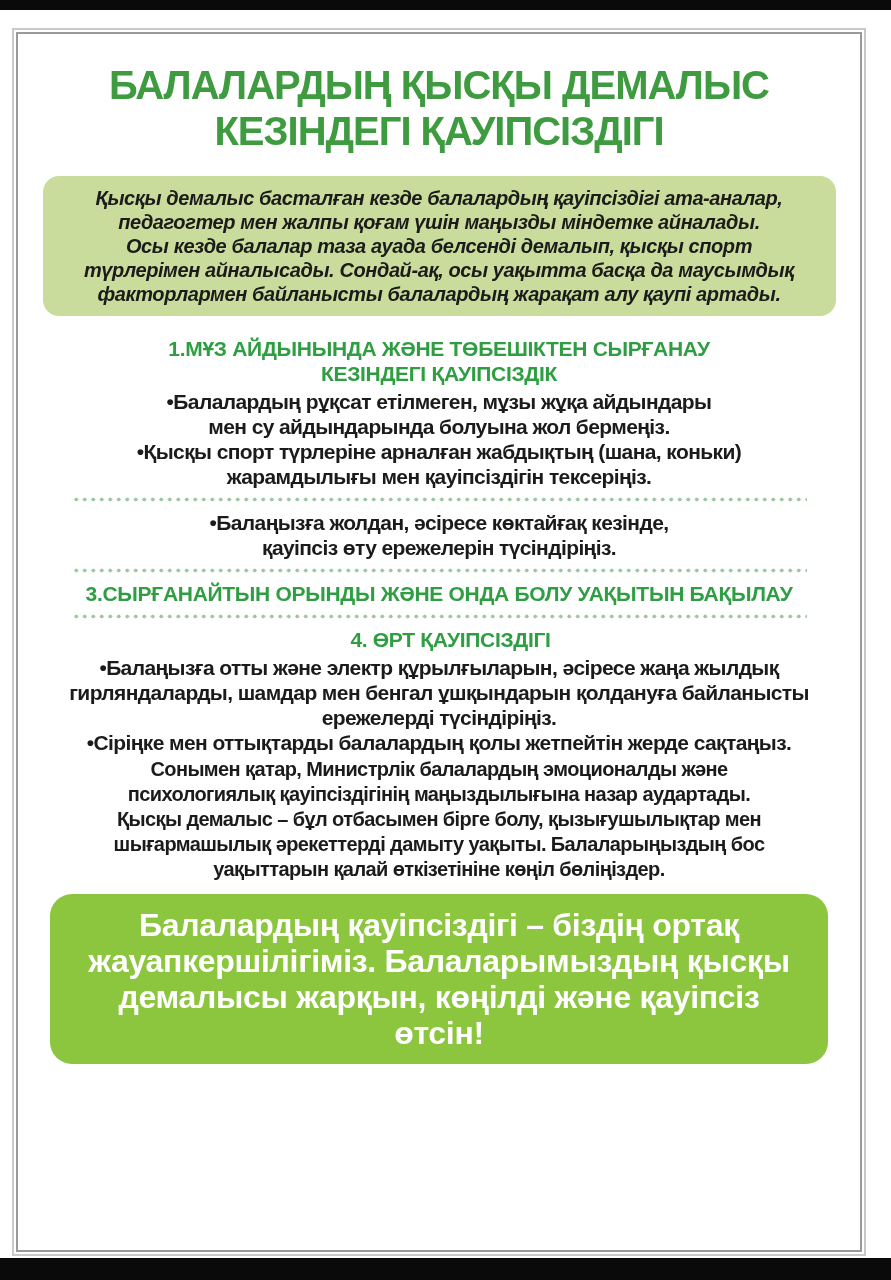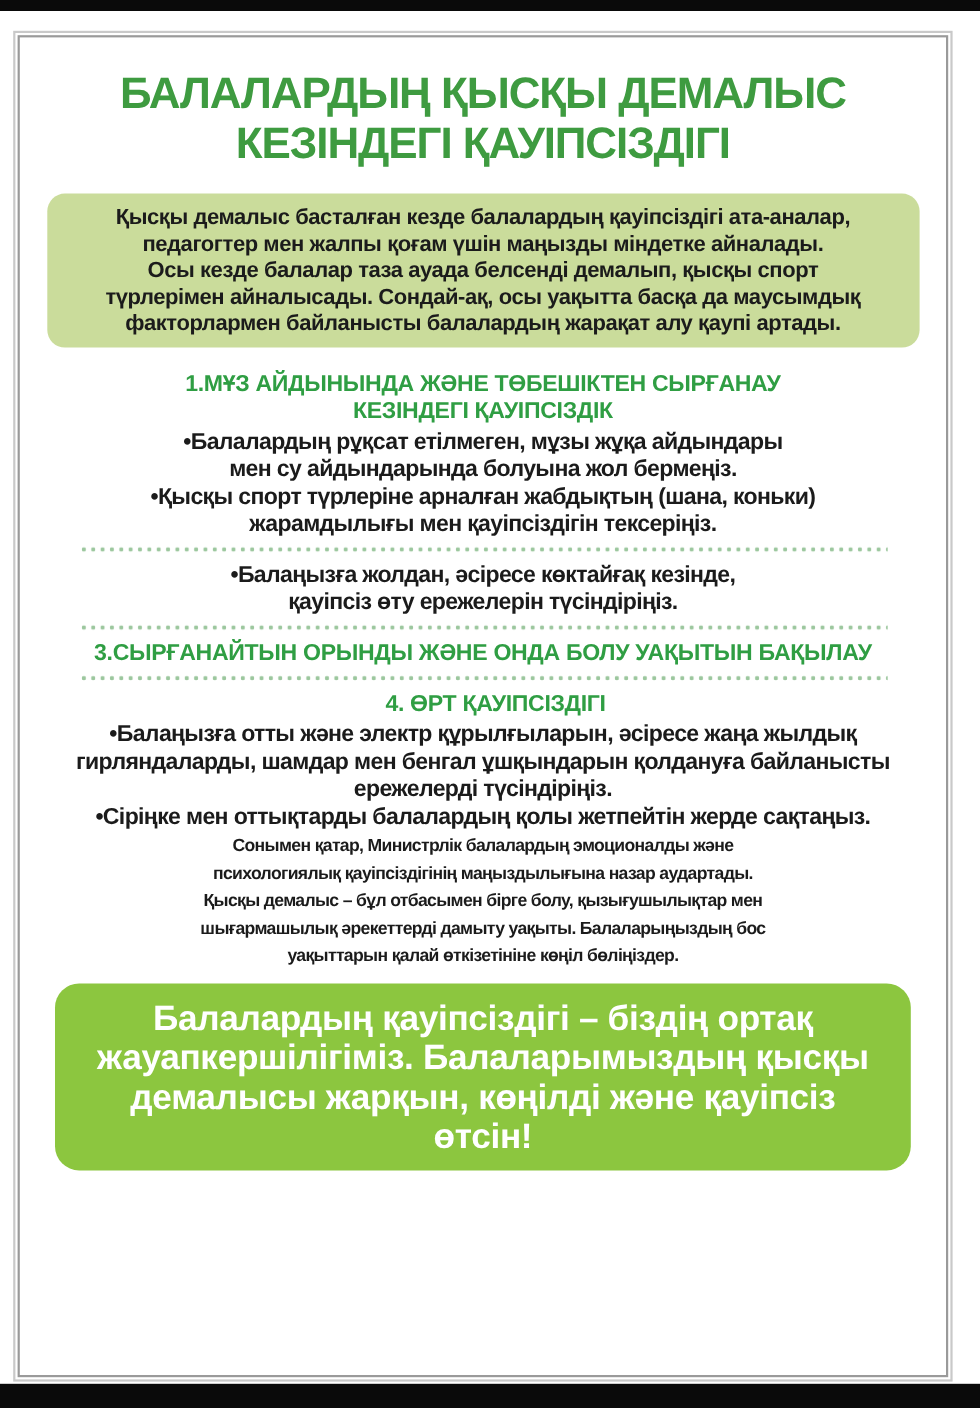--- a/index.html
+++ b/index.html
@@ -31,41 +31,41 @@
   }
   .center-text{text-align:center;white-space:pre-line;}
   .page-title{
     margin-top:28px;font-size:40px;line-height:46px;
     color:var(--title-green);letter-spacing:-1px;
   }
   .intro-card{
     width:793px;margin:22px auto 0;box-sizing:border-box;
     background:var(--intro-bg);border-radius:16px;
     padding:10px 16px;font-size:20px;line-height:24px;
-    color:var(--body-text);letter-spacing:-0.4px;
+    color:var(--body-text);letter-spacing:-0.4px;font-style:italic;
   }
   .notice{
     margin-top:30px;font-size:23px;line-height:28px;
     color:var(--heading-green);letter-spacing:-0.5px;
   }
   .sec-title{
     margin-top:20px;font-size:21px;line-height:25px;
     color:var(--heading-green);letter-spacing:-0.3px;
   }
   .bullets{
     margin-top:3px;font-size:21px;line-height:25px;
     color:var(--body-text);letter-spacing:-0.6px;
   }
   .divider{
     width:735px;height:5px;margin:8px auto;
     background-image:radial-gradient(circle,var(--dot-color) 1.7px,transparent 2.2px);
     background-size:8.5px 5px;background-repeat:repeat-x;background-position:left center;
   }
   .closing{
-    margin-top:2px;font-size:16px;line-height:25px;
+    margin-top:2px;font-size:20px;line-height:25px;
     color:var(--body-text);letter-spacing:-0.6px;
   }
   .footer-card{
     width:778px;margin:12px auto 0;box-sizing:border-box;
     background:var(--footer-bg);border-radius:22px;
     padding:13px 20px;font-size:32px;line-height:36px;
     color:var(--footer-text);letter-spacing:-0.3px;
   }
 </style>
 </head>

